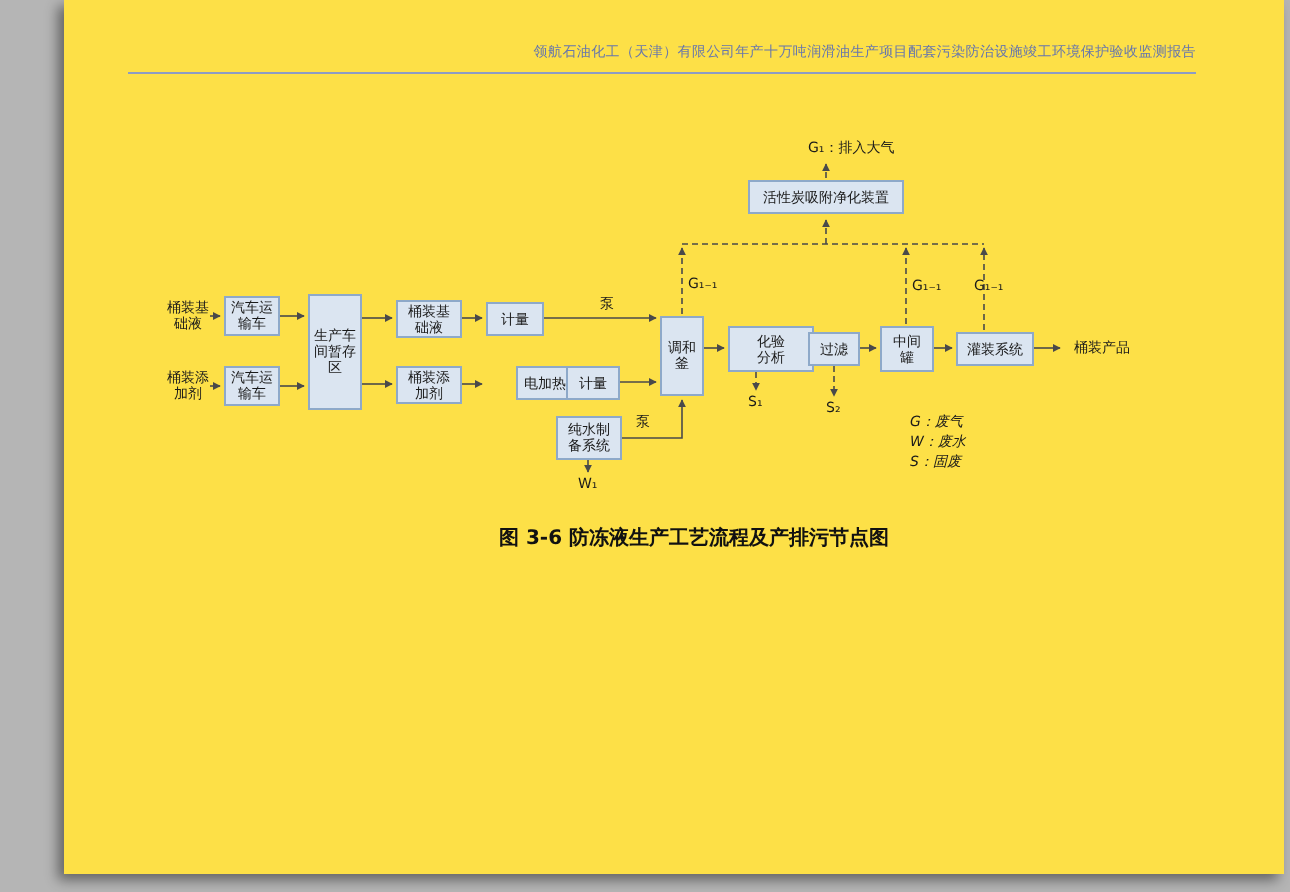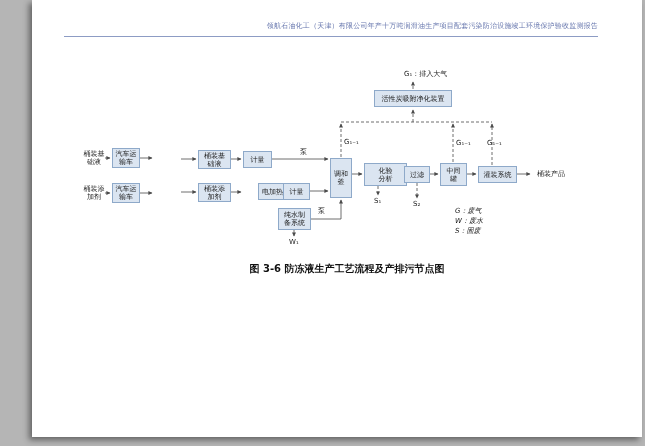--- a/index.html
+++ b/index.html
@@ -1,17 +1,17 @@
 <!DOCTYPE html>
 <html><head>
 <meta charset="utf-8">
 <style>
   html,body{margin:0;padding:0;background:#9e9e9e;font-family:"DejaVu Sans","Liberation Sans",sans-serif;}
   #screen{position:relative;width:645px;height:446px;background:#b5b5b5;overflow:hidden;}
-  #page{position:absolute;left:32px;top:0;width:610px;height:437px;background:#ffffff;
+  #page{position:absolute;left:32px;top:0;width:610px;height:437px;background:#fde047;
         box-shadow:-3px 3px 6px rgba(0,0,0,0.45);}
   .hdr{position:absolute;right:44px;top:21px;font-size:7px;letter-spacing:.2px;color:#6676ad;white-space:nowrap;}
   .hdr-rule{position:absolute;left:32px;right:44px;top:36px;height:1px;background:#8d9cc4;}
   .node{position:absolute;background:#dbe5f1;border:1px solid #8ea9c9;box-sizing:border-box;
         display:flex;align-items:center;justify-content:center;text-align:center;
         font-size:7px;line-height:8px;color:#1a1a1a;white-space:pre-line;}
   .plain{position:absolute;display:flex;align-items:center;justify-content:center;text-align:center;
         font-size:7px;line-height:8px;color:#1a1a1a;white-space:pre-line;}
   .tag{position:absolute;font-size:7px;line-height:9px;color:#1a1a1a;white-space:nowrap;}
   .legend{position:absolute;left:423px;top:206px;font-size:7px;line-height:10px;color:#1a1a1a;font-style:italic;}
@@ -68,20 +68,23 @@
 
     <div class="plain" style="left:50px;top:148px;width:24px;height:20px">桶装基
 础液</div>
     <div class="plain" style="left:50px;top:183px;width:24px;height:20px">桶装添
 加剂</div>
 
     <div class="node" style="left:80px;top:148px;width:28px;height:20px">汽车运
 输车</div>
     <div class="node" style="left:80px;top:183px;width:28px;height:20px">汽车运
 输车</div>
+    <div class="node" style="left:122px;top:147px;width:27px;height:58px">生产车
+间暂存
+区</div>
     <div class="node" style="left:166px;top:150px;width:33px;height:19px">桶装基
 础液</div>
     <div class="node" style="left:166px;top:183px;width:33px;height:19px">桶装添
 加剂</div>
     <div class="node" style="left:211px;top:151px;width:29px;height:17px">计量</div>
     <div class="node" style="left:226px;top:183px;width:29px;height:17px">电加热</div>
     <div class="node" style="left:251px;top:183px;width:27px;height:17px">计量</div>
     <div class="node" style="left:298px;top:158px;width:22px;height:40px">调和
 釜</div>
     <div class="node" style="left:332px;top:163px;width:43px;height:23px">化验

